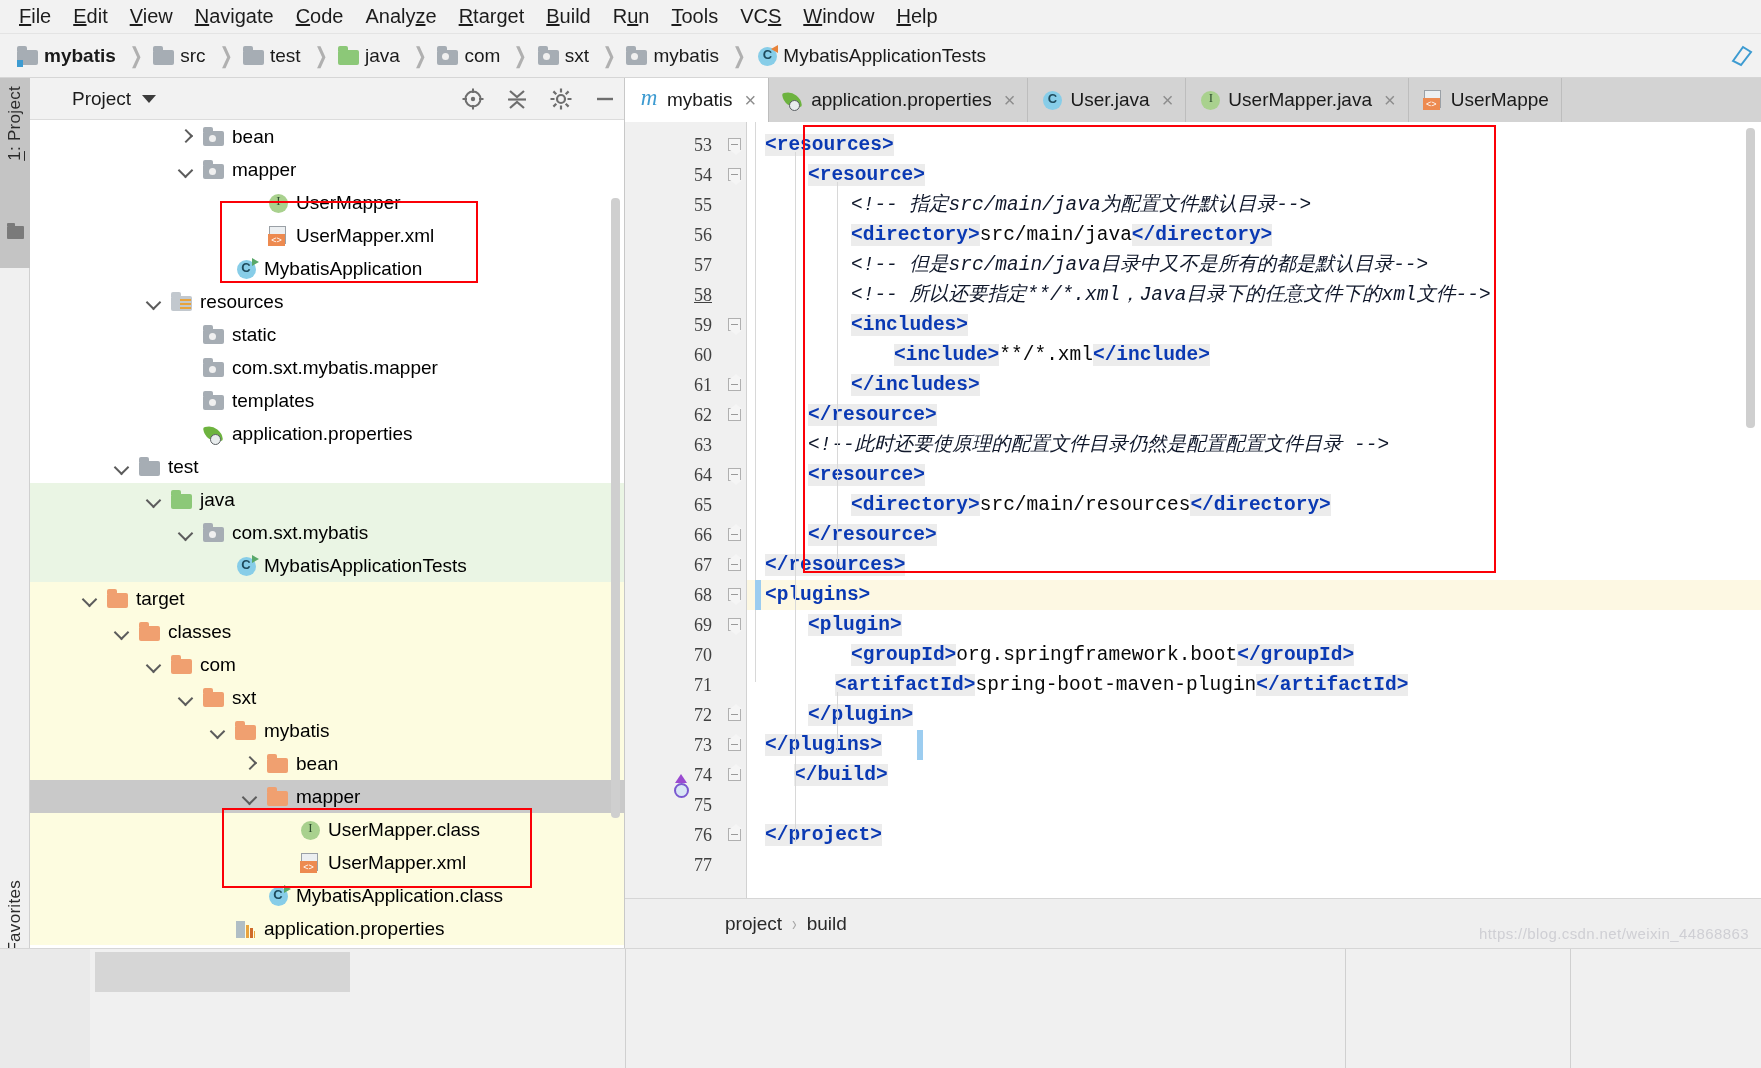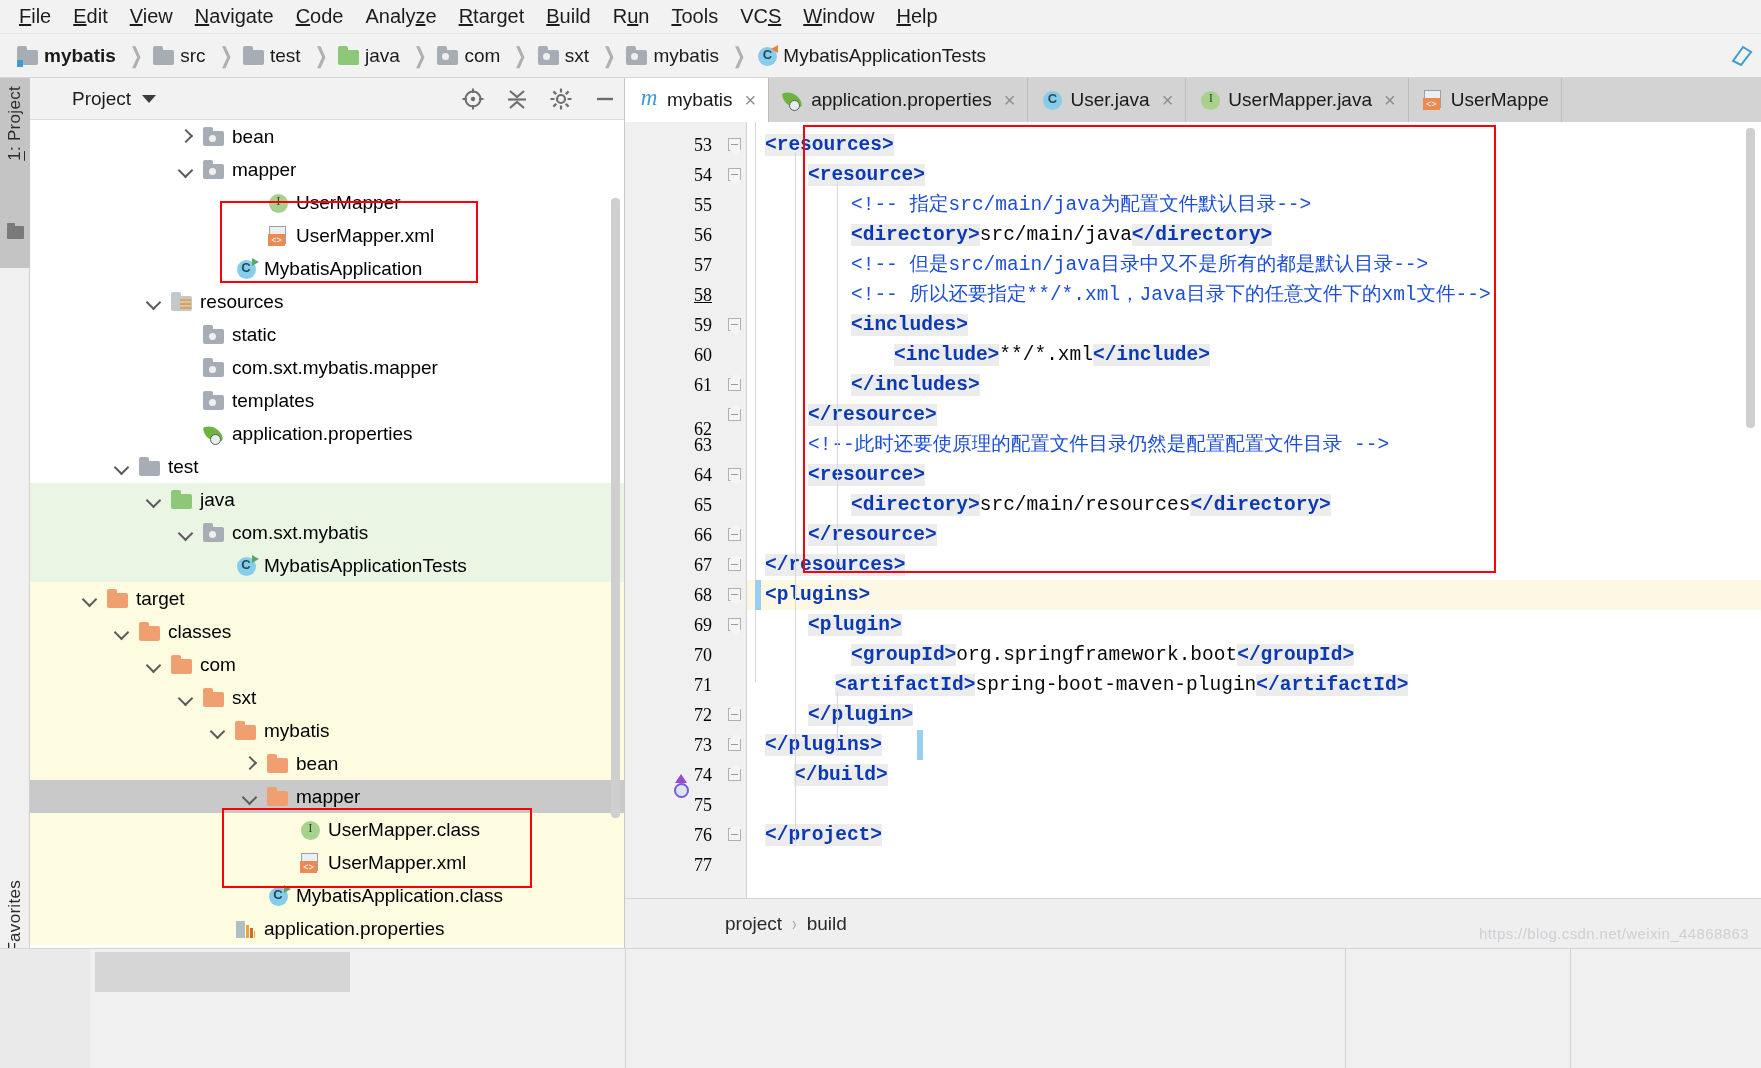--- a/index.html
+++ b/index.html
@@ -285,21 +285,21 @@
   #gutter {
     position: absolute; left: 0; top: 0; width: 95px; height: 776px;
     background: #f0f0f0;
   }
   #foldstrip {
     position:absolute; left:95px; top:0; width:27px; height:776px; background:#f0f0f0;
     border-right:1px solid #d2d2d2;
   }
   .lnum {
     position: absolute; right: 8px;
-    font-size: 18px; color: #000000;
+    font-size: 18px; color: #404040;
     font-family: "Liberation Serif", serif;
     line-height: 30px; height: 30px;
   }
   .fold {
     position:absolute; left:8px; width:13px; height:13px;
     border:1.3px solid #b0b0b0; background:#f5f5f5;
   }
   .fold::after{
     content:""; position:absolute; left:2px; top:5px; width:7px;height:1.4px;
     background:#9a9a9a;
@@ -319,21 +319,21 @@
     overflow: hidden;
   }
   .cl {
     position: absolute; left: 0; height: 30px; line-height: 30px;
     white-space: pre;
     font-family: "Liberation Mono", monospace;
     font-size: 19.5px;
     color: #080808;
   }
   .tag { color: #0a39b3; font-weight: bold; }
-  .cmt { color: #1d4ed8; }
+  .cmt { color: #0f172a; font-style: italic; }
   .hl  { background: #ececec; }
   .linehl {
     position:absolute; left:0; width:1136px; height:30px; background:#fdf8e3;
   }
   .indentguide {
     position:absolute; width:1px; background:#d8d8d8;
   }
   .caret-mark {
     position:absolute; width:6px; height:30px; background:#9ccdf0;
   }
@@ -707,21 +707,21 @@
     <div id="gutter">
       <div class="lnum" style="top: 8px;">53</div>
       <div class="lnum" style="top: 38px;">54</div>
       <div class="lnum" style="top: 68px;">55</div>
       <div class="lnum" style="top: 98px;">56</div>
       <div class="lnum" style="top: 128px;">57</div>
       <div class="lnum" style="top: 158px; text-decoration: underline;">58</div>
       <div class="lnum" style="top: 188px; margin-left: 28px;">59</div>
       <div class="lnum" style="top: 218px;">60</div>
       <div class="lnum" style="top: 248px;">61</div>
-      <div class="lnum" style="top: 292px;">62</div>
+      <div class="lnum" style="top: 278px;">62</div>
       <div class="lnum" style="top: 308px;">63</div>
       <div class="lnum" style="top: 338px;">64</div>
       <div class="lnum" style="top: 368px;">65</div>
       <div class="lnum" style="top: 398px;">66</div>
       <div class="lnum" style="top: 428px;">67</div>
       <div class="lnum" style="top: 458px;">68</div>
       <div class="lnum" style="top: 488px;">69</div>
       <div class="lnum" style="top: 518px;">70</div>
       <div class="lnum" style="top: 548px;">71</div>
       <div class="lnum" style="top: 578px;">72</div>

